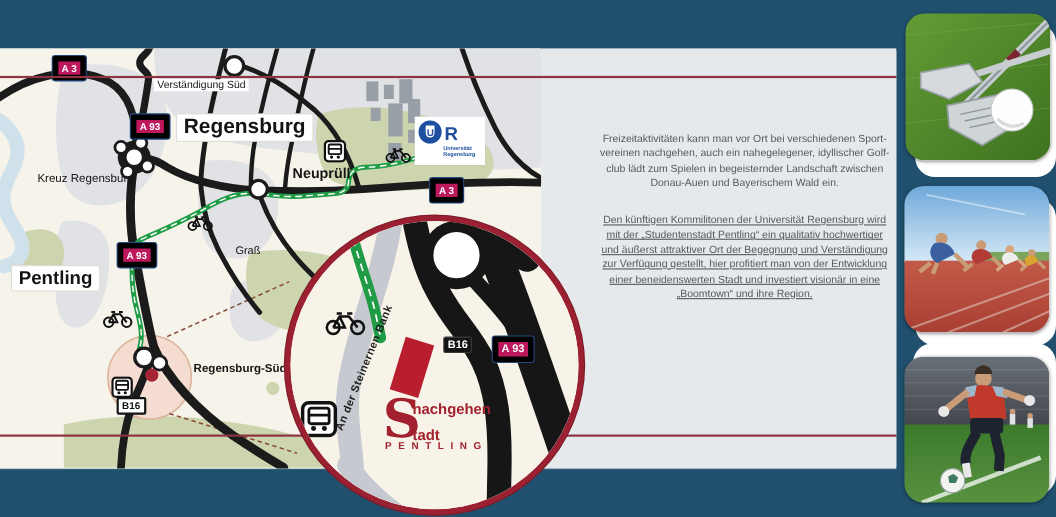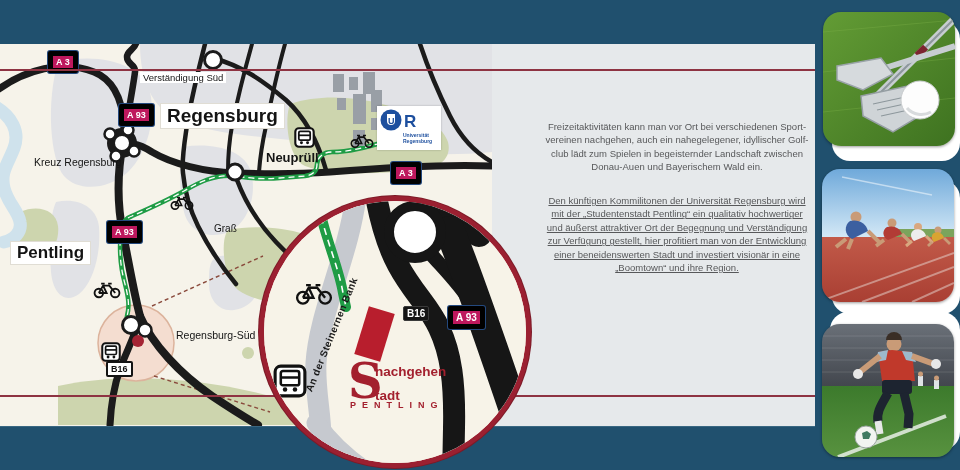--- a/index.html
+++ b/index.html
@@ -132,21 +132,21 @@
     <span class="bd bd-blue" style="left:48px;top:7px;">A 3</span>
     <div class="mlabel" style="left:140px;top:28px;font-size:9.5px;background:#fff;padding:0 3px;">Verständigung Süd</div>
     <span class="bd bd-blue" style="left:119px;top:60px;">A 93</span>
     <div class="mlabel lbl-box" style="left:161px;top:60px;font-size:19px;">Regensburg</div>
     <div class="mlabel" style="left:16px;top:112px;font-size:10.5px;">Kreuz Regensburg</div>
     <div class="mlabel" style="left:248px;top:106px;font-size:13px;font-weight:600;">Neuprüll</div>
     <span class="bd bd-blue" style="left:391px;top:118px;">A 3</span>
     <span class="bd bd-blue" style="left:107px;top:177px;">A 93</span>
     <div class="mlabel" style="left:196px;top:179px;font-size:10px;">Graß</div>
     <div class="mlabel lbl-box" style="left:11px;top:198px;font-size:17px;">Pentling</div>
-    <div class="mlabel" style="left:158px;top:285px;font-size:10.5px;">Regensburg-Süd</div>
+    <div class="mlabel" style="left:158px;top:285px;font-size:10.5px;font-weight:bold;">Regensburg-Süd</div>
     <span class="bd bd-white" style="left:106px;top:317px;">B16</span>
 
     <div class="ur">
       <svg width="26" height="26" viewBox="0 0 26 26">
         <circle cx="12" cy="12" r="10.5" fill="#1d4f9e"></circle>
         <path d="M8,6 h8 v7 a4,4 0 0 1 -8,0 z" fill="#fff"></path>
         <text x="9" y="16" font-size="9" font-weight="bold" fill="#1d4f9e" font-family="Liberation Sans,sans-serif">U</text>
       </svg>
       <svg width="18" height="22" viewBox="0 0 18 22" style="position:absolute;left:26px;top:4px;">
         <text x="1" y="17" font-size="17" font-weight="bold" fill="#1d4f9e" font-family="Liberation Sans,sans-serif">R</text>

